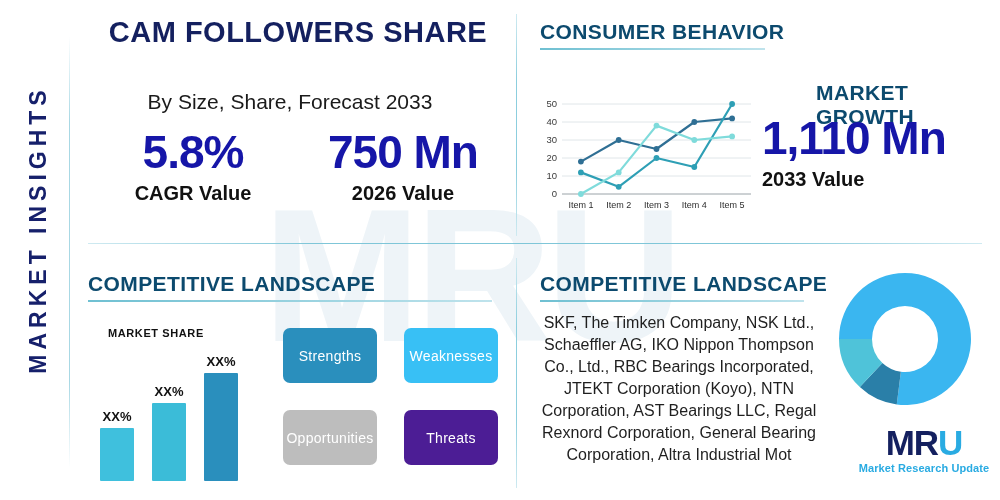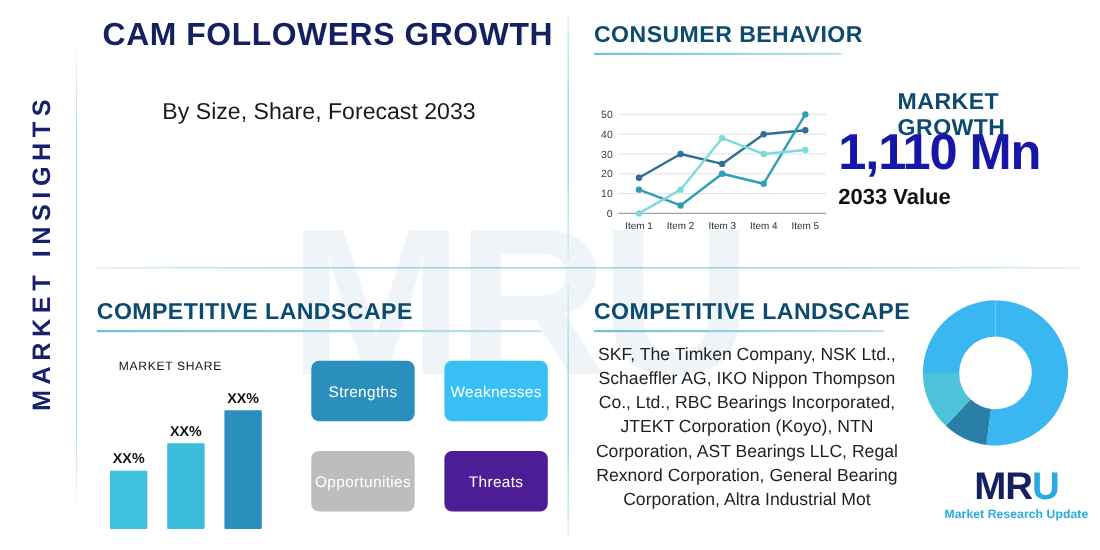--- a/index.html
+++ b/index.html
@@ -100,21 +100,21 @@
   .linechart {
     position:absolute; left:532px; top:98px; width:225px; height:118px; z-index:4;
   }
 
   
   #cl-left-head { left:88px; top:272px; }
   #cl-left-rule { left:88px; top:300px; width:404px; }
 
   .ms-label {
     position:absolute; left:108px; top:327px;
-    font-size:11px; font-weight:normal; color:#111;
+    font-size:11px; font-weight:bold; color:#111;
     letter-spacing:0.6px; z-index:4;
   }
   .barchart {
     position:absolute; left:100px; top:336px; width:170px; height:145px; z-index:4;
   }
   .bar-group {
     position:absolute; bottom:0; display:flex; flex-direction:column;
     align-items:center; justify-content:flex-end; width:34px;
   }
   .bar-cap { font-size:13px; font-weight:bold; color:#111; margin-bottom:4px; }
@@ -165,23 +165,33 @@
 
   <div class="vert-band">
     <div class="vert-text">MARKET INSIGHTS</div>
     <div class="vert-rule"></div>
   </div>
 
   <div class="h-divider"></div>
   <div class="v-divider-top"></div>
   <div class="v-divider-bot"></div>
 
-  <div class="title-main">CAM FOLLOWERS GROWTH</div>
+  <div class="title-main">CAM FOLLOWERS SHARE</div>
   <div class="subtitle">By Size, Share, Forecast 2033</div>
 
+  <div class="kpi-row">
+    <div class="kpi">
+      <div class="kpi-value">5.8%</div>
+      <div class="kpi-label">CAGR Value</div>
+    </div>
+    <div class="kpi">
+      <div class="kpi-value">750 Mn</div>
+      <div class="kpi-label">2026 Value</div>
+    </div>
+  </div>
 
   <div class="sec-head" id="consumer-head">CONSUMER BEHAVIOR</div>
   <div class="sec-underline" id="consumer-rule"></div>
   <div class="sec-head" id="market-growth-head">MARKET GROWTH</div>
 
   <div class="kpi-right">
     <div class="kpi-value">1,110 Mn</div>
     <div class="kpi-label">2033 Value</div>
   </div>
 

